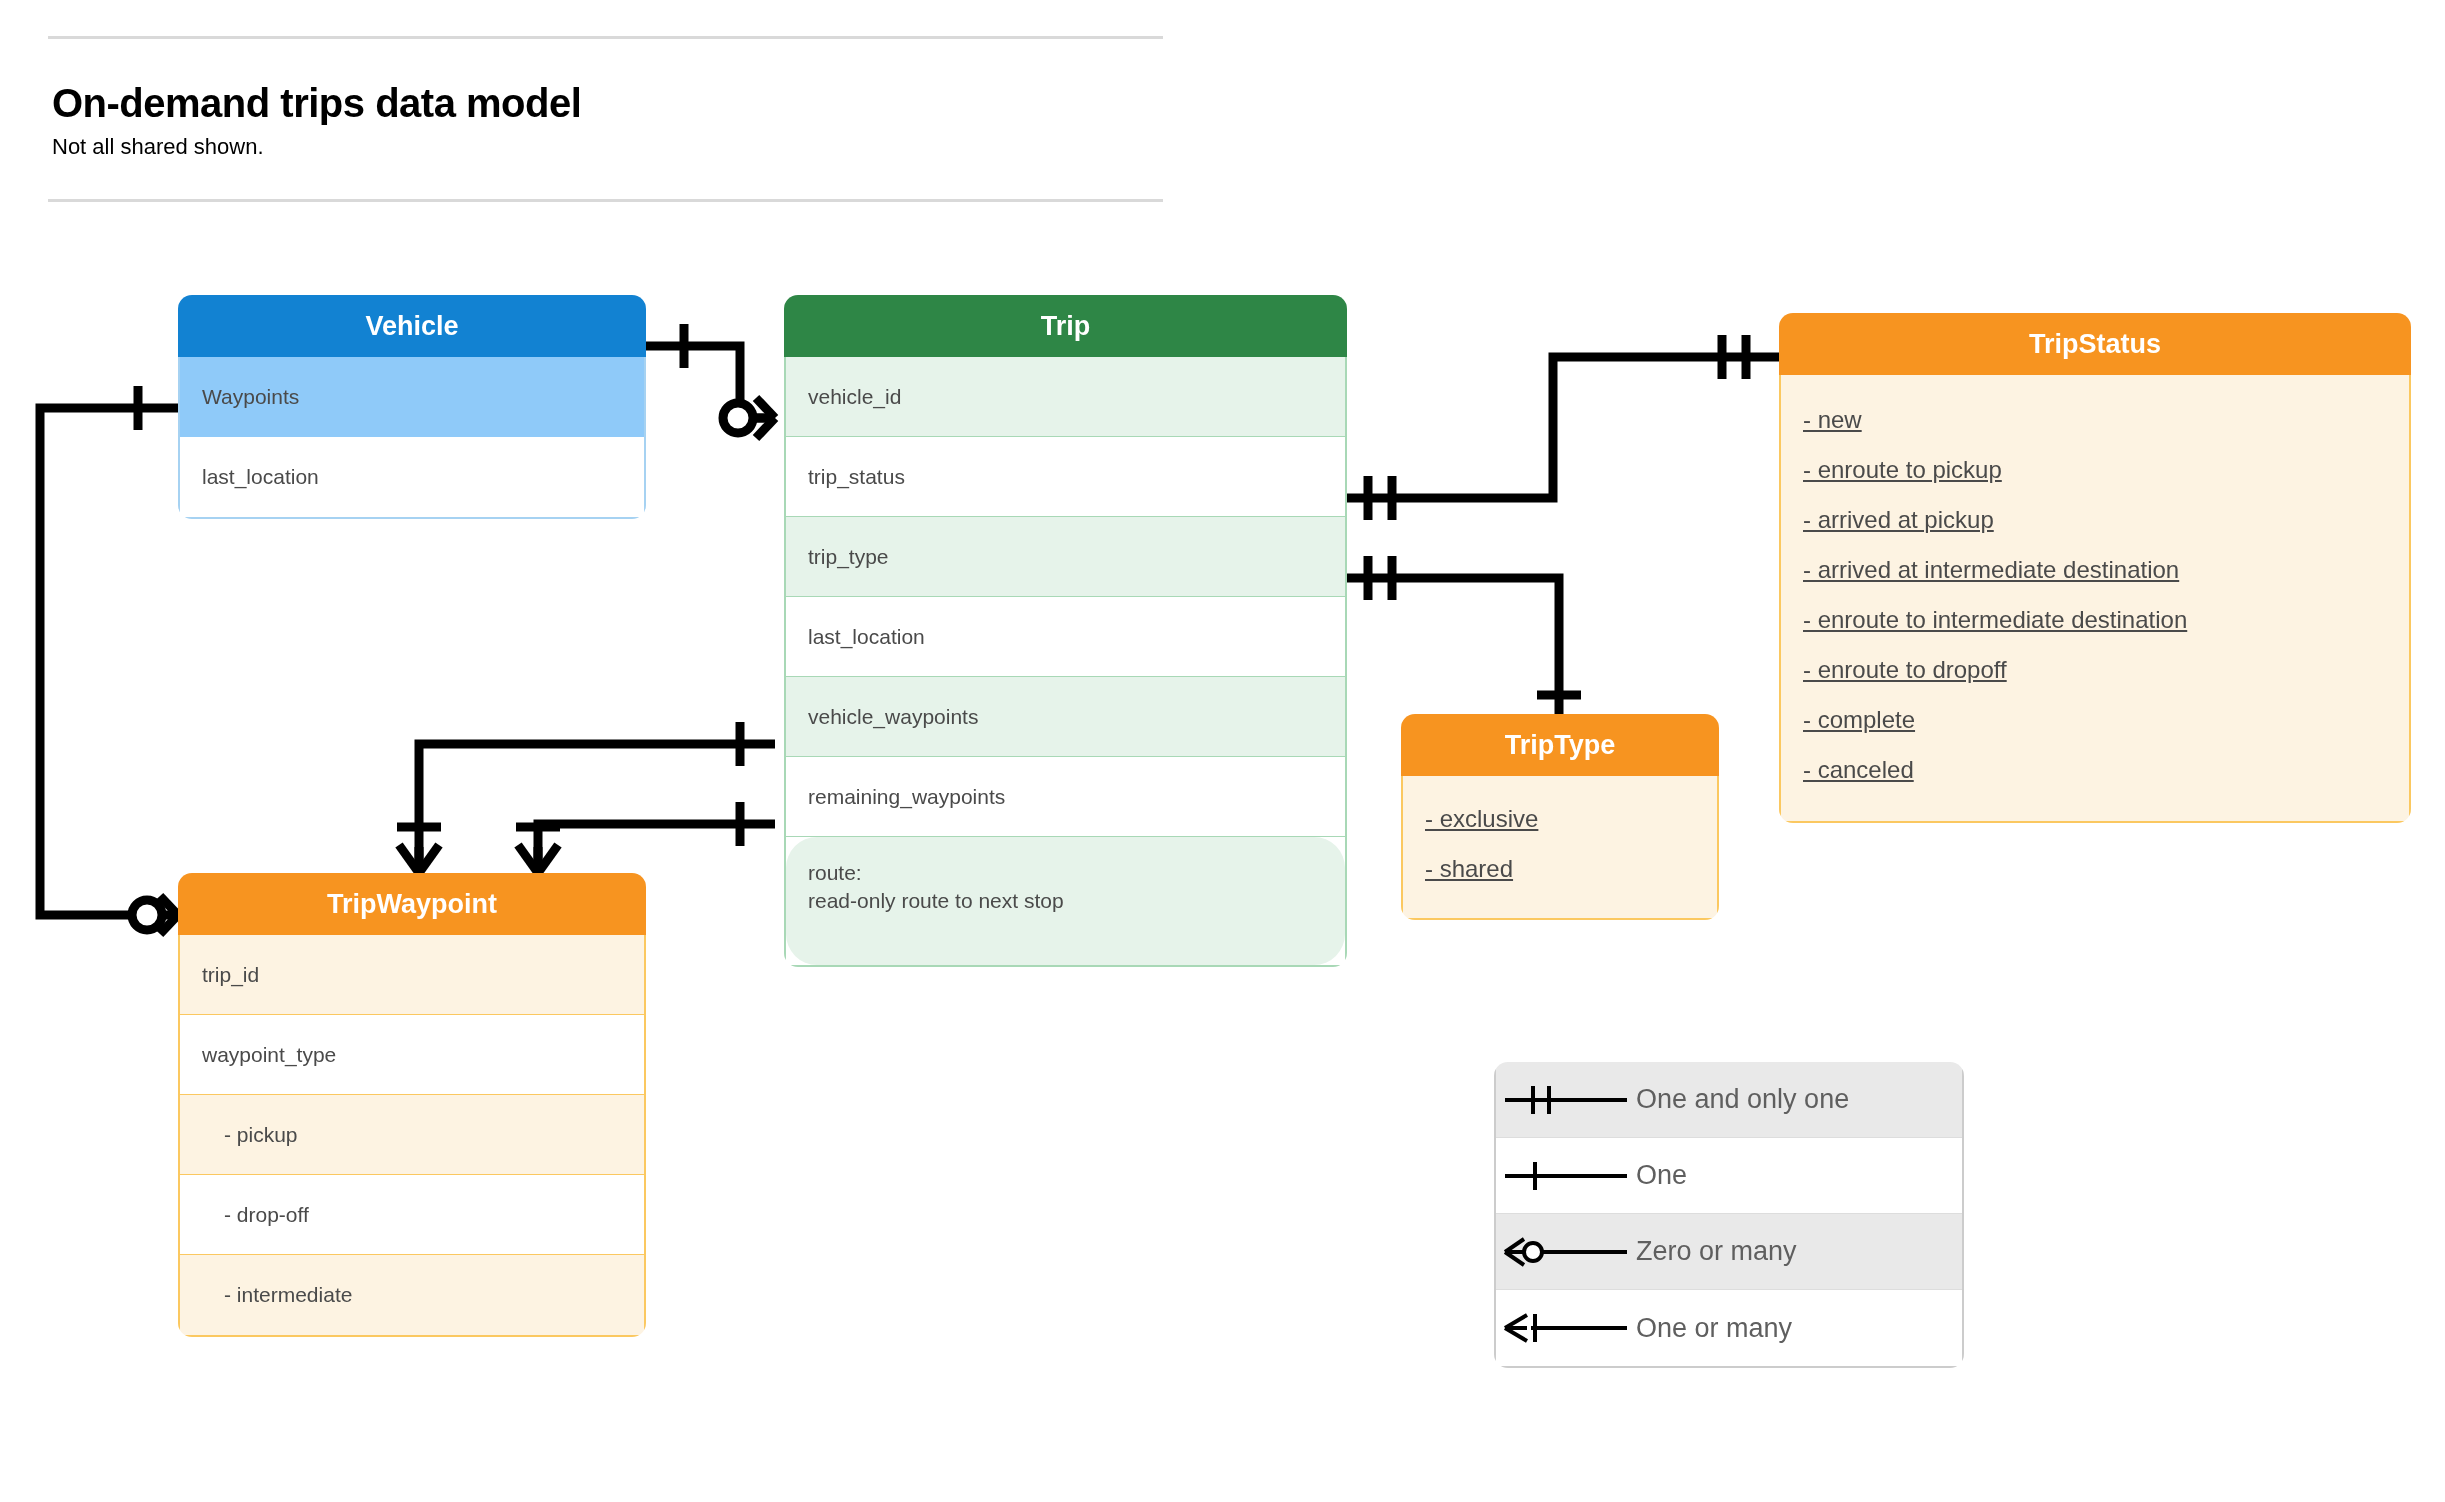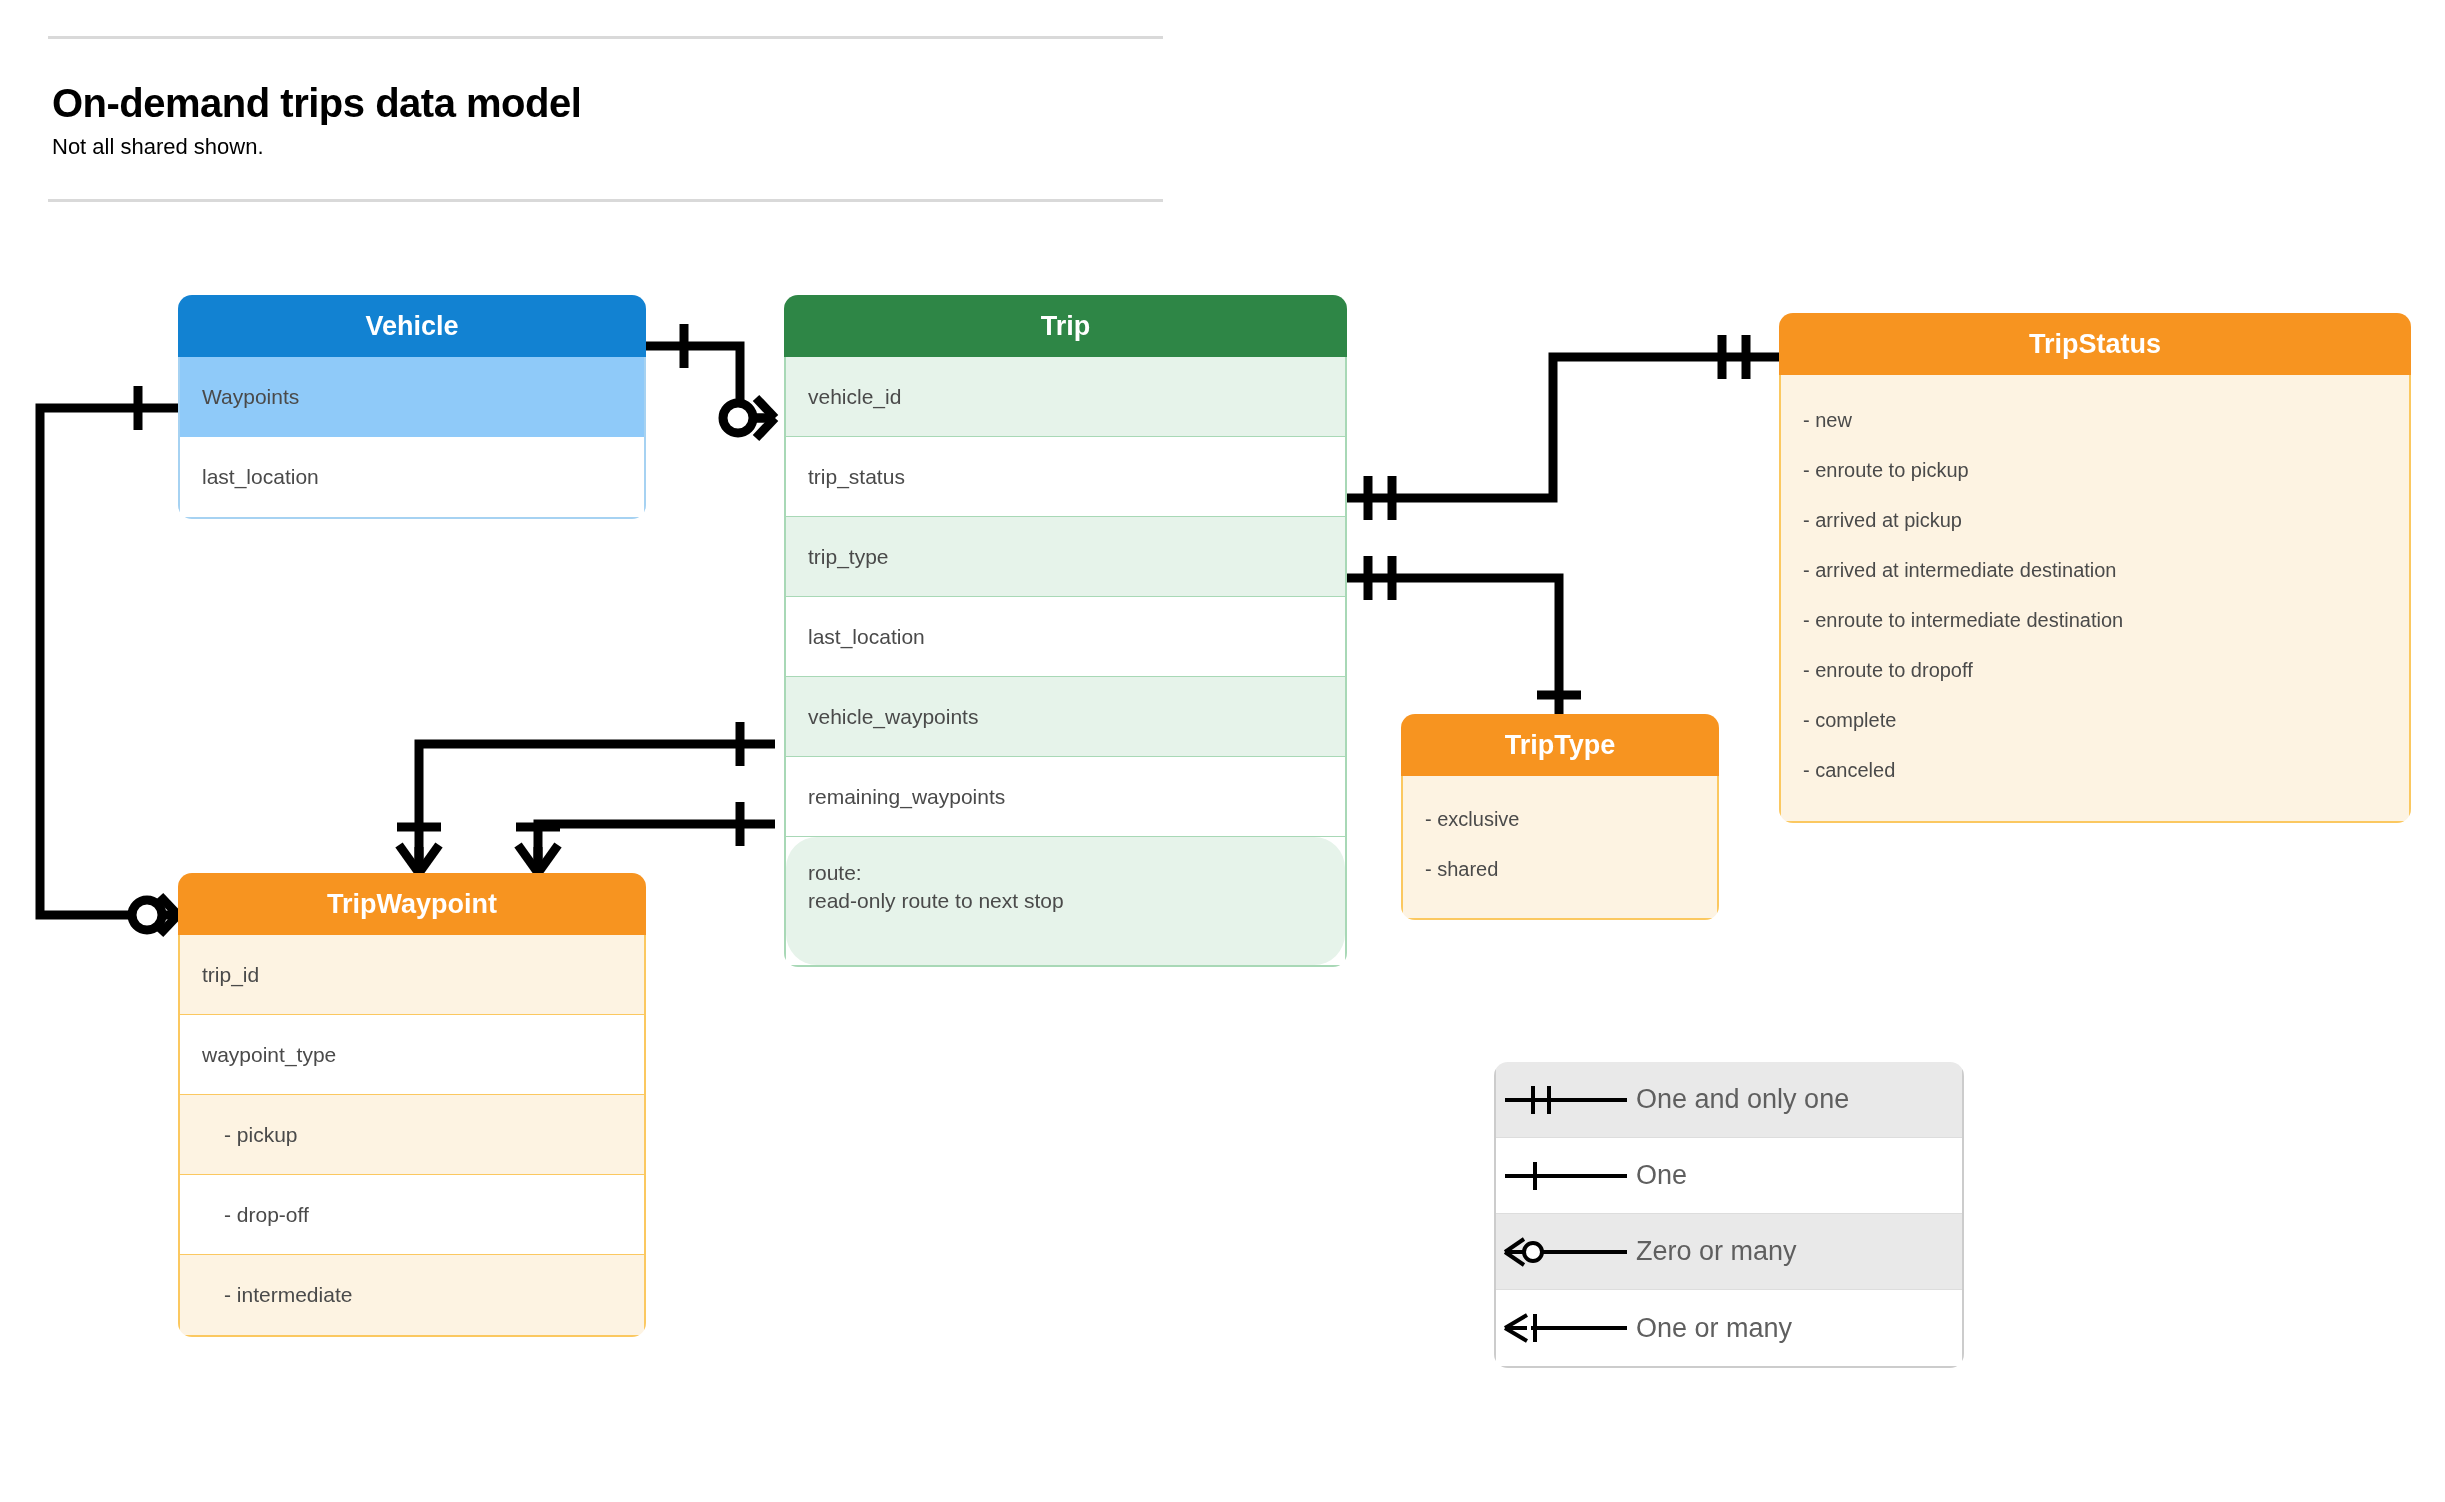--- a/index.html
+++ b/index.html
@@ -107,25 +107,26 @@
   #entity-trip .field.alt { background: #e6f3ea; }
 
   
   #entity-tripstatus { left: 1779px; top: 313px; width: 632px; }
   #entity-tripstatus .entity-header { background: #f79420; }
   #entity-tripstatus .entity-body {
     border-color: #fbc860; background: #fdf3e2;
     padding: 20px 0 26px 0;
   }
   .enum-line {
-    font-size: 20px;
+    font-size: 24px;
     color: #4a4a4a;
     padding: 0 22px;
     line-height: 50px;
     white-space: nowrap;
+    text-decoration: underline;
   }
 
   
   #entity-triptype { left: 1401px; top: 714px; width: 318px; }
   #entity-triptype .entity-header { background: #f79420; }
   #entity-triptype .entity-body {
     border-color: #fbc860; background: #fdf3e2;
     padding: 18px 0 24px 0;
   }
 

